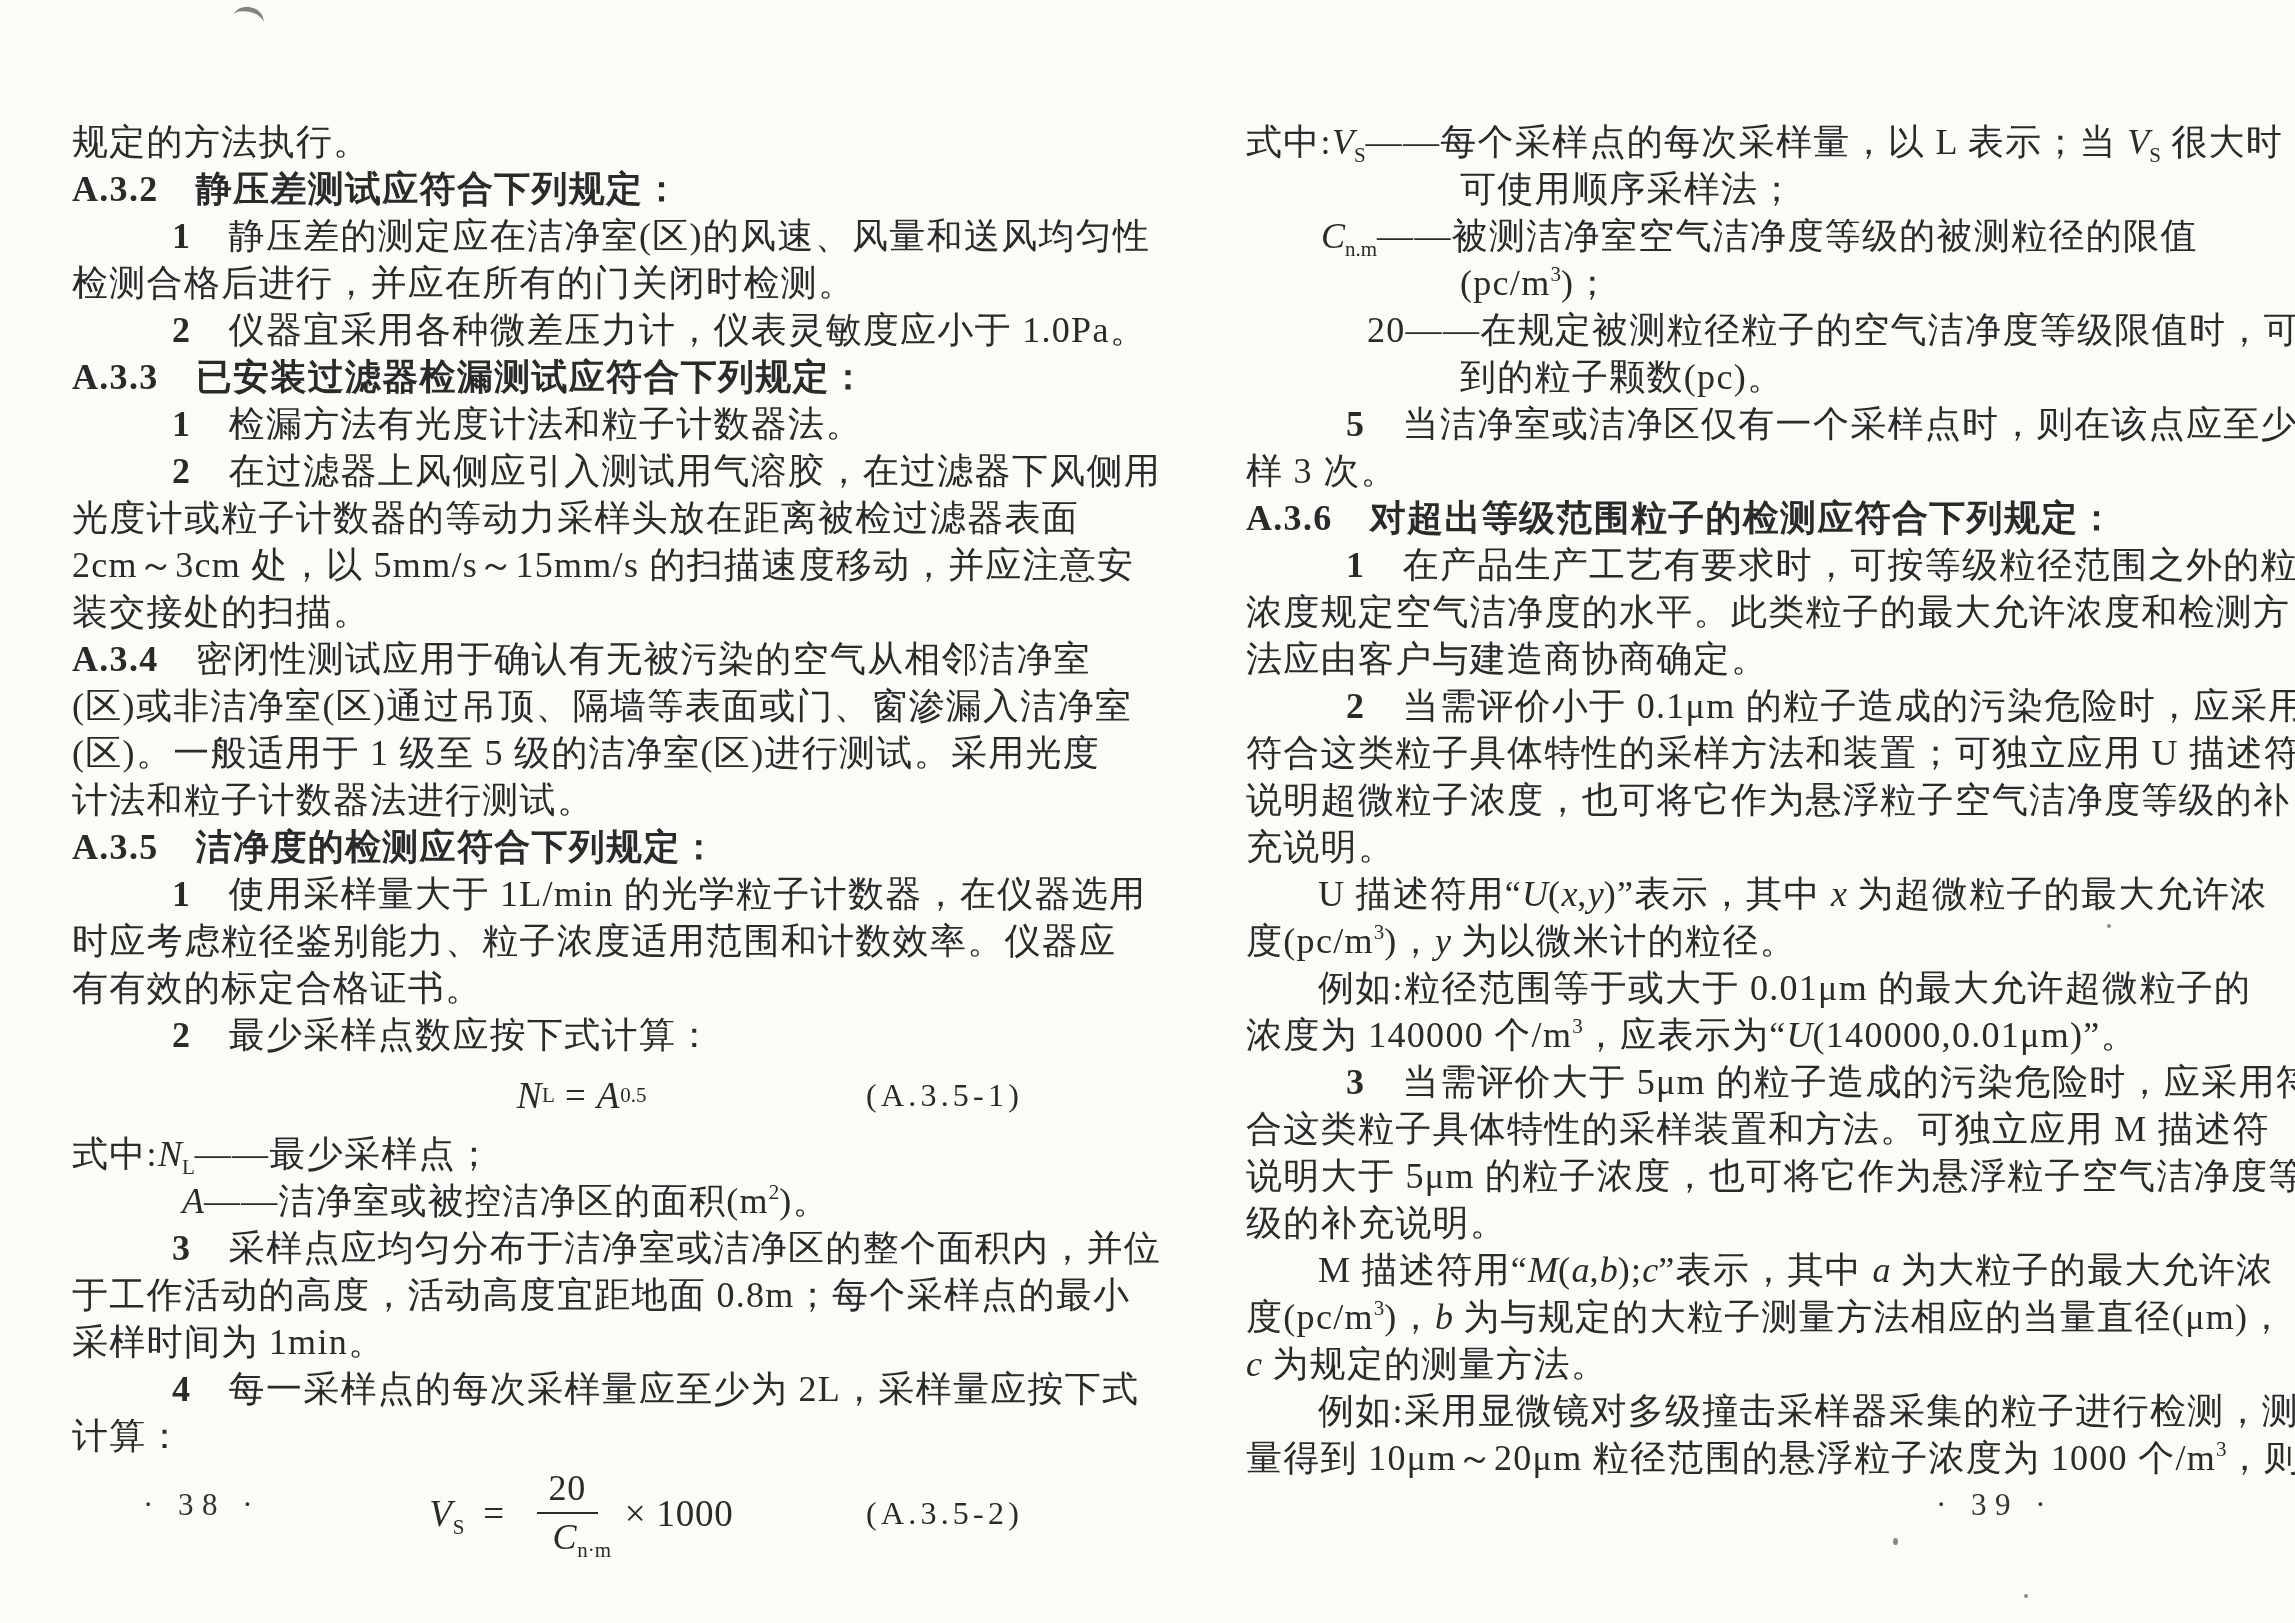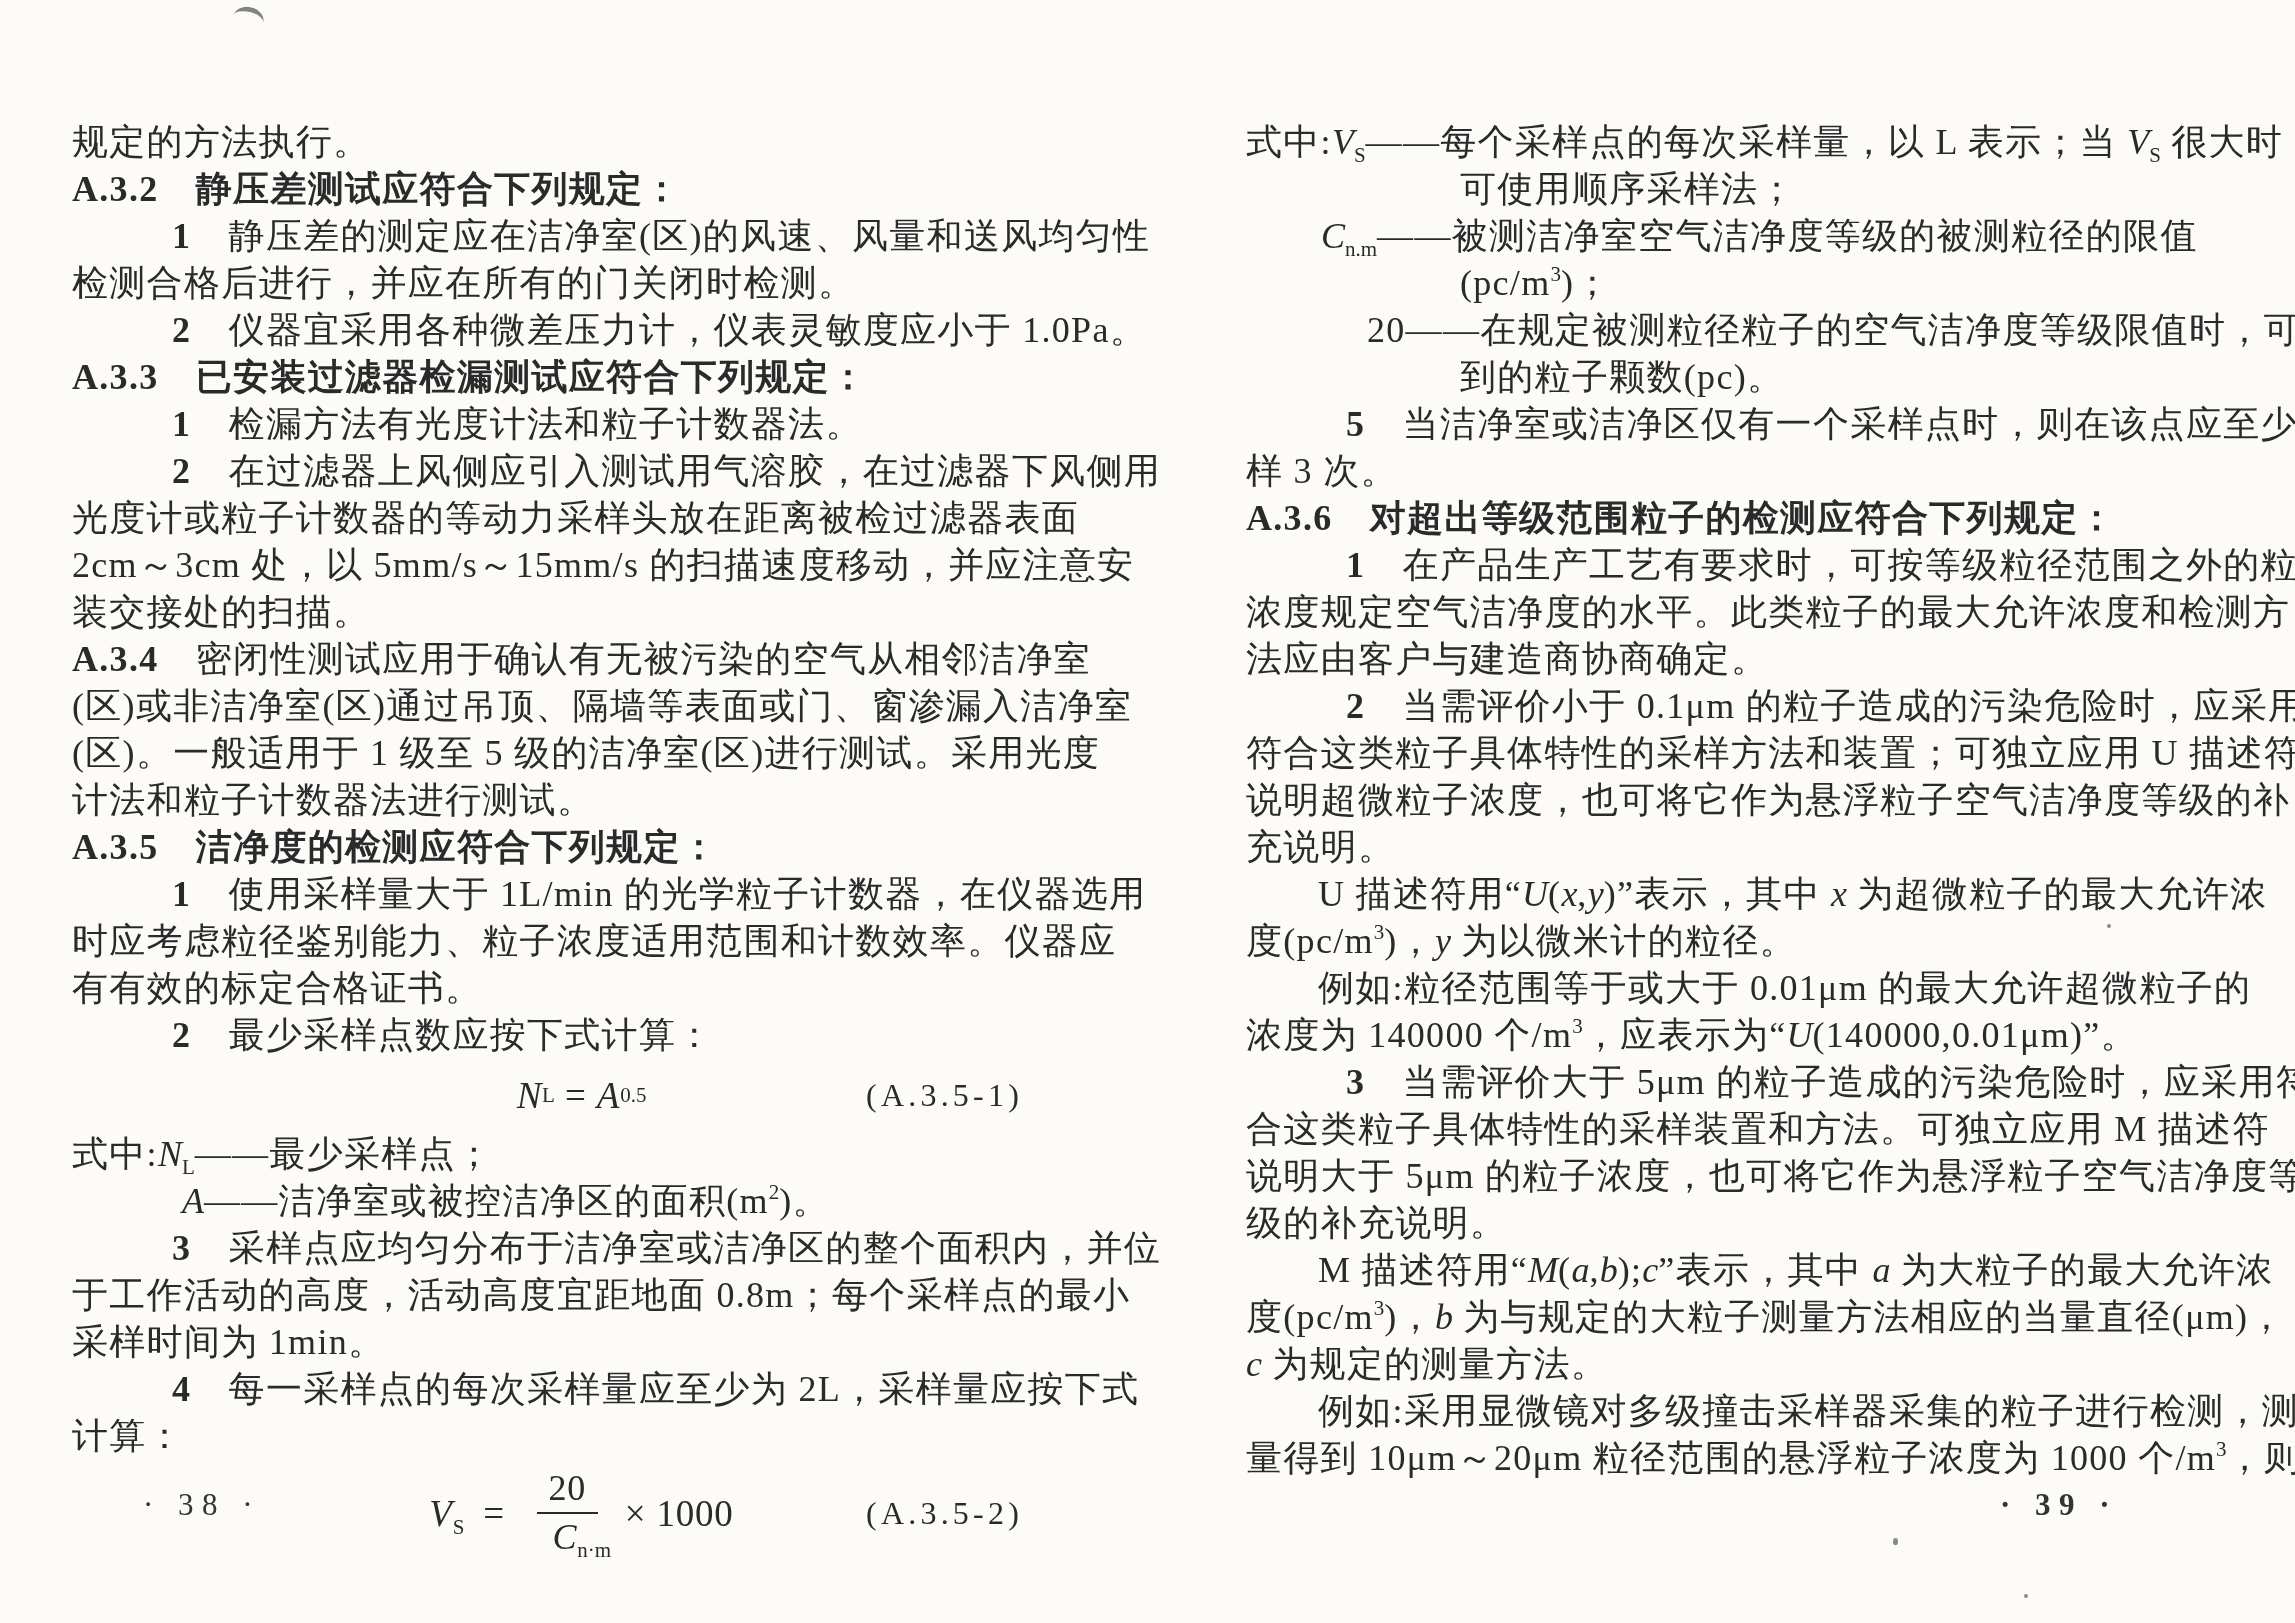--- a/index.html
+++ b/index.html
@@ -45,21 +45,21 @@
   }
   .frac .num{padding:0 12px 2.5px;border-bottom:2.5px solid #2a2a2a;}
   .frac .den{padding-top:2.5px;margin-left:29px;}
   .tag{position:absolute;right:144px;font-size:32px;letter-spacing:4.2px;}
   
   .pagenum{
     position:absolute;font-size:31px;letter-spacing:8.5px;color:#333;
     font-family:"Liberation Serif","DejaVu Serif",serif;white-space:nowrap;text-align:right;
   }
   #pagenum-left{left:143px;top:1487px;}
-  #pagenum-right{left:2000px;top:1487px;font-weight:bold;}
+  #pagenum-right{left:1936px;top:1487px;}
   
   .pen-mark{
     position:absolute;left:234px;top:6.8px;width:31px;height:10.2px;
     border-top:5.1px solid #6f6f6f;border-radius:60% 60% 0 0/100% 100% 0 0;
     transform:rotate(14deg);opacity:.85;
   }
   .speck{position:absolute;background:#8a8a8a;border-radius:50%;}
   .speck.s1{left:2107px;top:924px;width:4.2px;height:4.2px;}
   .speck.s2{left:1893px;top:1538px;width:5.1px;height:6.8px;}
   .speck.s3{left:2024px;top:1594px;width:4.2px;height:4.2px;}

